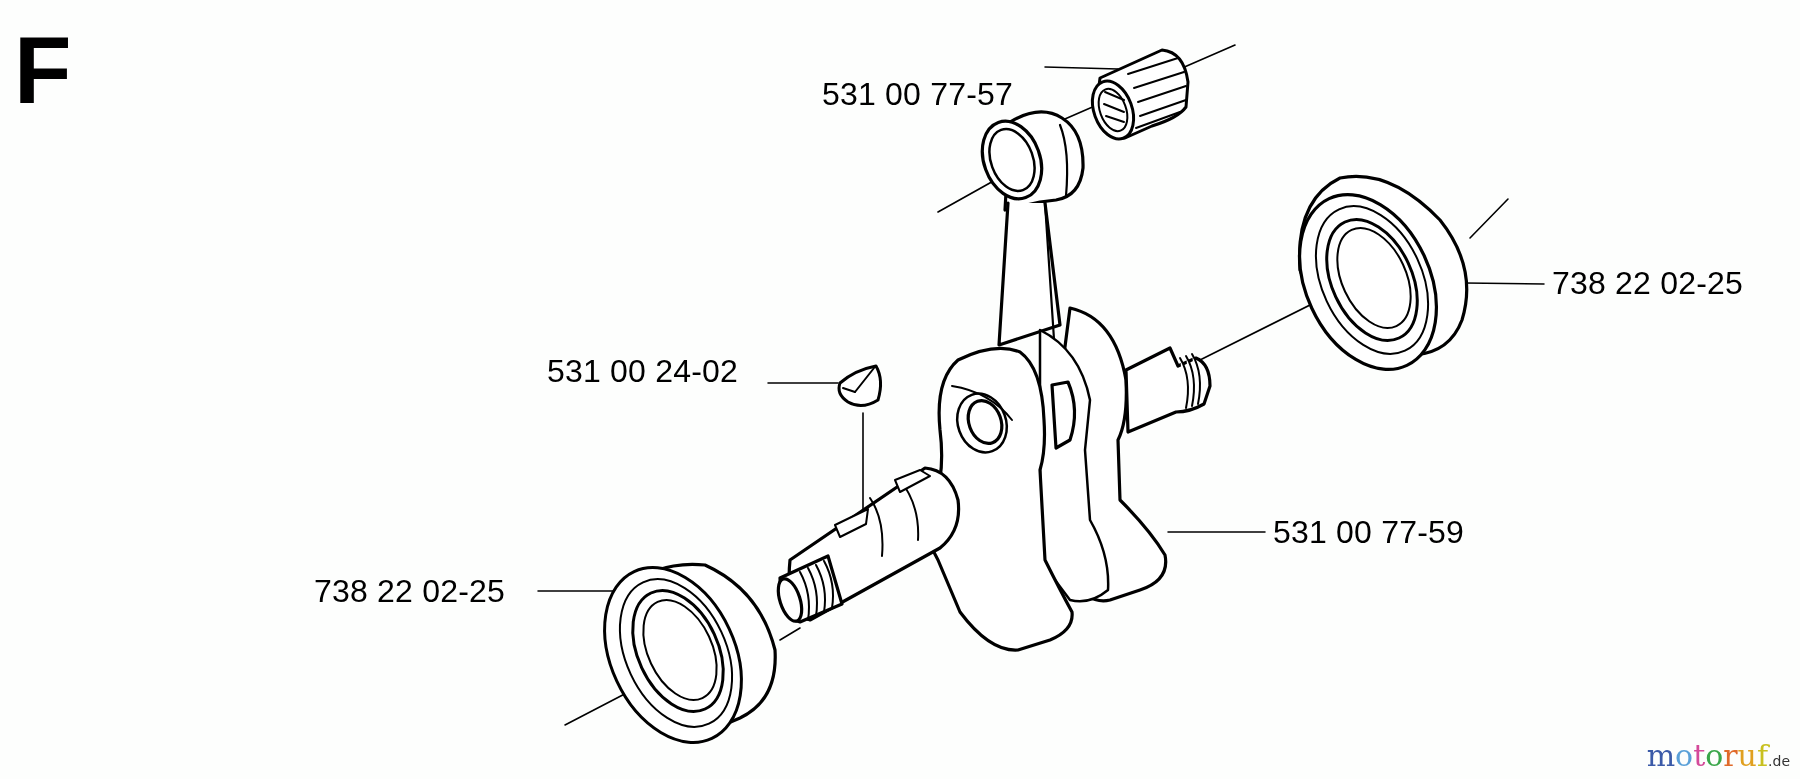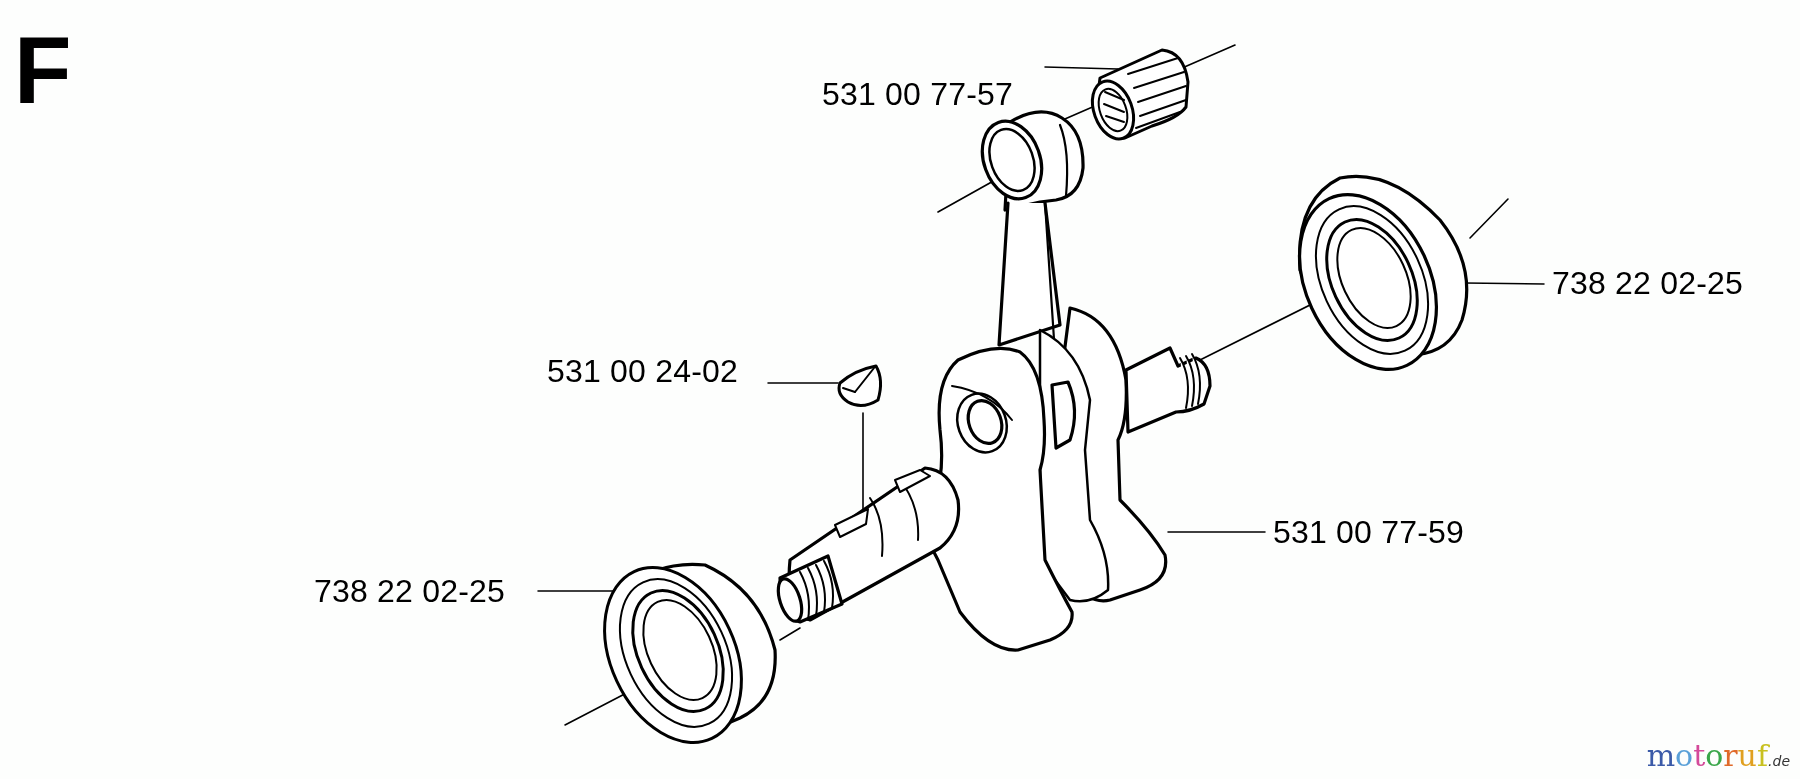--- a/index.html
+++ b/index.html
@@ -9,21 +9,21 @@
                       font-weight: bold; line-height: 1; font-family: "Liberation Sans", sans-serif; }
     .drawing { position: absolute; left: 0; top: 0; }
     .callout { position: absolute; font-size: 32px; line-height: 1; white-space: nowrap;
                font-family: "Liberation Sans", sans-serif; letter-spacing: 0.2px; }
     .watermark { position: absolute; right: 10px; bottom: 8px; font-family: "DejaVu Serif", "Liberation Serif", serif;
                  font-size: 30px; line-height: 1; }
     .watermark .c1 { color: #3b5aa8; } .watermark .c2 { color: #5aa0d8; }
     .watermark .c3 { color: #d44a9a; } .watermark .c4 { color: #3aa64a; }
     .watermark .c5 { color: #e06a2a; } .watermark .c6 { color: #e0a020; }
     .watermark .c7 { color: #c8c020; }
-    .watermark .tld { color: #333; font-family: "DejaVu Sans", sans-serif; font-size: 14px; font-style: italic; }
+    .watermark .tld { color: #333; font-family: "DejaVu Sans", sans-serif; font-size: 14px; }
   </style>
 </head>
 <body>
 
 <div class="section-letter">F</div>
 
 <svg class="drawing" width="1800" height="779" viewBox="0 0 1800 779" fill="none" stroke="#000" stroke-linecap="round" stroke-linejoin="round">
 
   <g stroke-width="1.5">
     <line x1="1045" y1="67" x2="1118" y2="69"></line>

